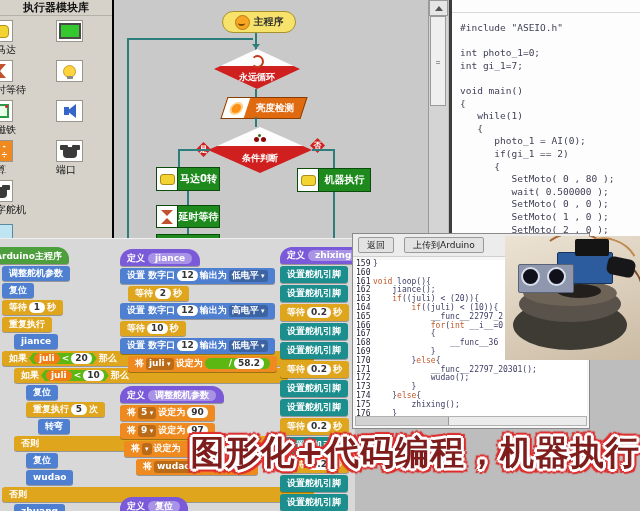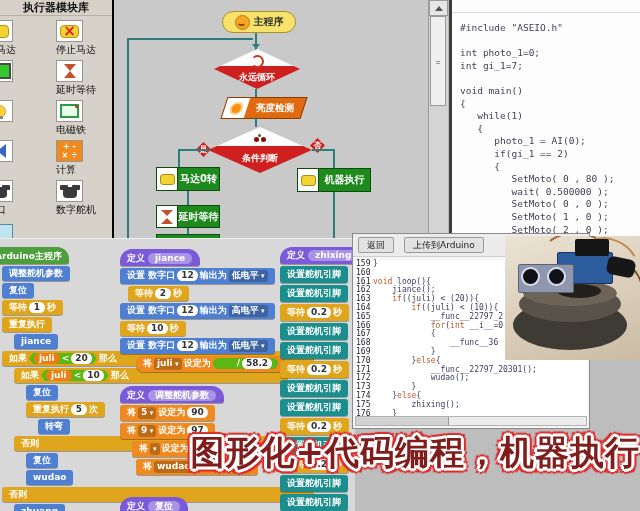--- a/index.html
+++ b/index.html
@@ -218,24 +218,20 @@
   </div>
 
   <div class="palette">
     <div class="pal-title">执行器模块库</div>
     <div class="pal-grid">
         <div class="pal-cell">
           <div class="ic motor-icon"></div>
           <div class="pal-lb">动马达</div>
         </div>
         <div class="pal-cell">
-          <div class="ic stop-motor-icon"></div>
-          <div class="pal-lb">停止马达</div>
-        </div>
-        <div class="pal-cell">
           <div class="ic display-icon"></div>
         </div>
         <div class="pal-cell">
           <div class="ic hourglass-icon"></div>
           <div class="pal-lb">延时等待</div>
         </div>
         <div class="pal-cell">
           <div class="ic lamp-icon"></div>
         </div>
         <div class="pal-cell">
@@ -308,26 +304,26 @@
         <div class="blk k-arm c-gold" style="margin-left: 0px; min-width: 300px;"><span class="pt-t">否则</span></div>
         <div class="blk k-stack c-blue" style="margin-left: 12px;"><span class="pt-t">zhuang</span></div>
       </div>
     <div class="bcol colB">
         <div class="blk k-hat c-purple" style="margin-left: 0px;"><span class="pt-t">定义</span><span class="pt-lbl">jiance</span></div>
         <div class="blk k-stack c-blue" style="margin-left: 0px;"><span class="pt-t">设置 数字口</span><span class="pt-w">12</span><span class="pt-t">输出为</span><span class="pt-dd">低电平</span></div>
         <div class="blk k-stack c-gold" style="margin-left: 8px;"><span class="pt-t">等待</span><span class="pt-w">2</span><span class="pt-t">秒</span></div>
         <div class="blk k-stack c-blue" style="margin-left: 0px;"><span class="pt-t">设置 数字口</span><span class="pt-w">12</span><span class="pt-t">输出为</span><span class="pt-dd">高电平</span></div>
         <div class="blk k-stack c-gold" style="margin-left: 0px;"><span class="pt-t">等待</span><span class="pt-w">10</span><span class="pt-t">秒</span></div>
         <div class="blk k-stack c-blue" style="margin-left: 0px;"><span class="pt-t">设置 数字口</span><span class="pt-w">12</span><span class="pt-t">输出为</span><span class="pt-dd">低电平</span></div>
-        <div class="blk k-stack c-orange" style="margin-left: 16px; border-radius: 7px;"><span class="pt-t">将</span><span class="pt-dd">juli</span><span class="pt-t">设定为</span><span class="pt-op"><span class="pt-w"></span><span class="pt-t">/</span><span class="pt-w">58.2</span></span></div>
+        <div class="blk k-stack c-orange" style="margin-left: 8px;"><span class="pt-t">将</span><span class="pt-dd">juli</span><span class="pt-t">设定为</span><span class="pt-op"><span class="pt-w"></span><span class="pt-t">/</span><span class="pt-w">58.2</span></span></div>
         <div class="blk k-gap" style="height: 12px;"></div>
         <div class="blk k-hat c-purple" style="margin-left: 0px;"><span class="pt-t">定义</span><span class="pt-lbl">调整舵机参数</span></div>
         <div class="blk k-stack c-orange" style="margin-left: 0px;"><span class="pt-t">将</span><span class="pt-dd">5</span><span class="pt-t">设定为</span><span class="pt-w">90</span></div>
         <div class="blk k-stack c-orange" style="margin-left: 0px;"><span class="pt-t">将</span><span class="pt-dd">9</span><span class="pt-t">设定为</span><span class="pt-w">97</span></div>
-        <div class="blk k-stack c-orange" style="margin-left: 12px;"><span class="pt-t">将</span><span class="pt-dd"></span><span class="pt-t">设定为</span><span class="pt-w"></span></div>
+        <div class="blk k-stack c-orange" style="margin-left: 4px;"><span class="pt-t">将</span><span class="pt-dd"></span><span class="pt-t">设定为</span><span class="pt-w"></span></div>
         <div class="blk k-stack c-orange" style="margin-left: 16px;"><span class="pt-t">将</span><span class="pt-dd">wudao</span><span class="pt-t">设定为</span><span class="pt-w">15</span></div>
         <div class="blk k-gap" style="height: 20px;"></div>
         <div class="blk k-hat c-purple" style="margin-left: 0px;"><span class="pt-t">定义</span><span class="pt-lbl">复位</span></div>
       </div>
     <div class="bcol colC">
         <div class="blk k-hat c-purple" style="margin-left: 0px; text-align: right;"><span class="pt-t">定义</span><span class="pt-lbl">zhixing</span></div>
         <div class="blk k-stack c-teal" style="margin-left: 0px;"><span class="pt-t">设置舵机引脚</span></div>
         <div class="blk k-stack c-teal" style="margin-left: 0px;"><span class="pt-t">设置舵机引脚</span></div>
         <div class="blk k-stack c-gold" style="margin-left: 0px;"><span class="pt-t">等待</span><span class="pt-w">0.2</span><span class="pt-t">秒</span></div>
         <div class="blk k-stack c-teal" style="margin-left: 0px;"><span class="pt-t">设置舵机引脚</span></div>

